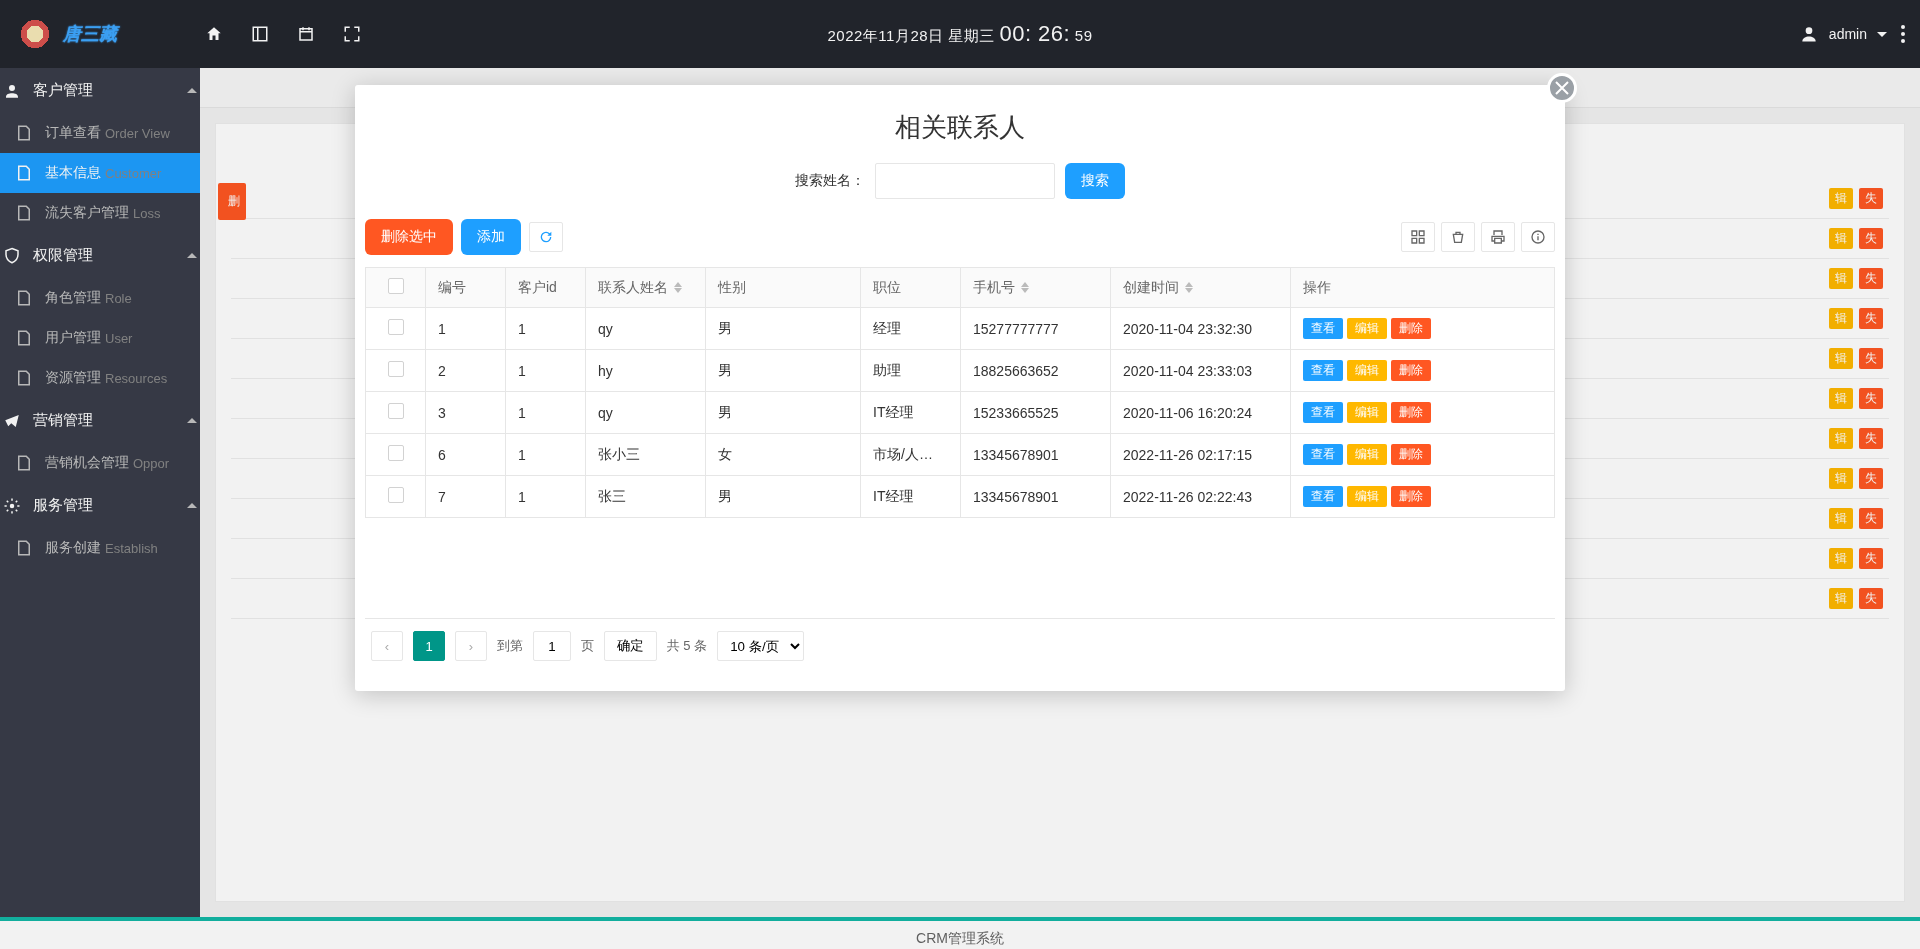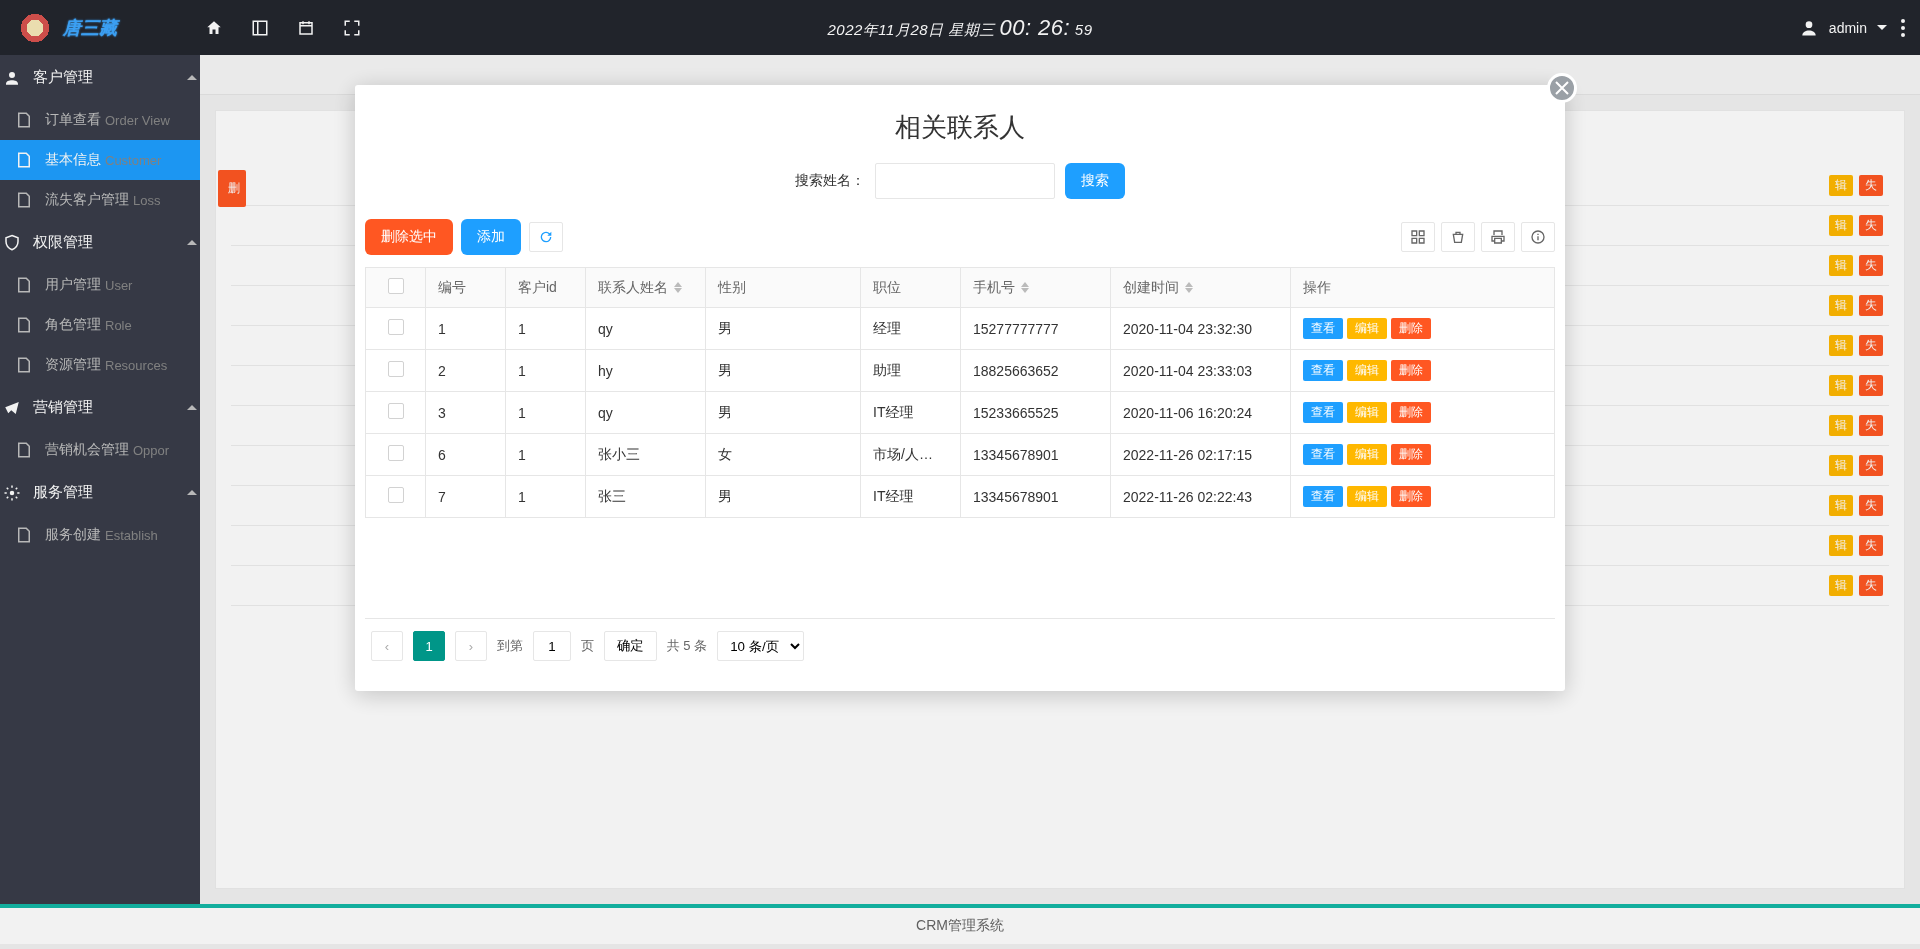--- a/index.html
+++ b/index.html
@@ -1,23 +1,23 @@
 <!DOCTYPE html>
 <html><head>
 <meta charset="utf-8">
 <style>
 * { margin:0; padding:0; box-sizing:border-box; }
 body { font-family:"Helvetica Neue",Arial,"Microsoft YaHei",sans-serif; font-size:14px; color:#333; background:#f2f2f2; overflow:hidden; }
-.header { height:55px; background:#23262e; display:flex; align-items:center; padding:0 15px; color:#fff; position:relative; }
+.header { height:68px; background:#23262e; display:flex; align-items:center; padding:0 15px; color:#fff; position:relative; }
 .logo { width:170px; display:flex; align-items:center; }
 .logo-img { width:40px; height:40px; background:radial-gradient(circle,#f7e9b9 30%,#d9534f 30% 50%,transparent 50%); border-radius:50%; margin-right:8px; position:relative; }
 .logo-txt { font-size:18px; font-weight:bold; color:#3fa8ff; font-style:italic; text-shadow:0 0 2px #3fa8ff; }
 .hicons { display:flex; gap:28px; margin-left:20px; }
 .hicon { width:18px; height:18px; cursor:pointer; fill:#fff; }
-.datetime { position:absolute; left:50%; transform:translateX(-50%); font-size:15px; letter-spacing:.5px;font-style:italic; }
+.datetime { position:absolute; left:50%; transform:translateX(-50%); font-size:15px; letter-spacing:.5px; }
 .datetime .big { font-size:22px; font-weight:500; vertical-align:baseline; }
 .user-area { margin-left:auto; display:flex; align-items:center; gap:10px; cursor:pointer; }
 .user-area svg { width:20px; height:20px; fill:#fff; }
 .caret-down { width:0; height:0; border-left:5px solid transparent; border-right:5px solid transparent; border-top:5px solid #fff; }
 .dots { display:flex; flex-direction:column; gap:3px; margin-left:14px; cursor:pointer; }
 .dots span { width:4px; height:4px; background:#fff; border-radius:50%; }
 .container { display:flex; height:calc(100vh - 60px - 40px); }
 .sidebar { width:200px; background:#393d49; color:#c2c2c2; overflow-y:auto; }
 .nav-group { display:flex; align-items:center; height:45px; padding:0 3px; cursor:pointer; font-size:15px; color:#fff; position:relative; }
 .nav-group .arr { margin-left:auto; width:0; height:0; border-left:5px solid transparent; border-right:5px solid transparent; border-bottom:5px solid #c2c2c2; }
@@ -143,29 +143,29 @@
         <svg class="nav-ico" viewBox="0 0 24 24">
           <path d="M12 2l8 3v5c0 6-3.5 9-8 11-4.5-2-8-5-8-11V5z" fill="none" stroke="currentColor" stroke-width="2"></path>
         </svg>
         <span>权限管理</span>
         <span class="arr"></span>
       </div>
       <div class="nav-item">
         <svg class="nav-ico" viewBox="0 0 24 24">
           <path d="M5 3h10l4 4v14H5z" fill="none" stroke="currentColor" stroke-width="2"></path>
         </svg>
+        <span>角色管理</span>
+        <span class="nav-sub">Role</span>
+      </div>
+      <div class="nav-item">
+        <svg class="nav-ico" viewBox="0 0 24 24">
+          <path d="M5 3h10l4 4v14H5z" fill="none" stroke="currentColor" stroke-width="2"></path>
+        </svg>
         <span>用户管理</span>
         <span class="nav-sub">User</span>
-      </div>
-      <div class="nav-item">
-        <svg class="nav-ico" viewBox="0 0 24 24">
-          <path d="M5 3h10l4 4v14H5z" fill="none" stroke="currentColor" stroke-width="2"></path>
-        </svg>
-        <span>角色管理</span>
-        <span class="nav-sub">Role</span>
       </div>
       <div class="nav-item">
         <svg class="nav-ico" viewBox="0 0 24 24">
           <path d="M5 3h10l4 4v14H5z" fill="none" stroke="currentColor" stroke-width="2"></path>
         </svg>
         <span>资源管理</span>
         <span class="nav-sub">Resources</span>
       </div>
       <div class="nav-group">
         <svg class="nav-ico" viewBox="0 0 24 24">

